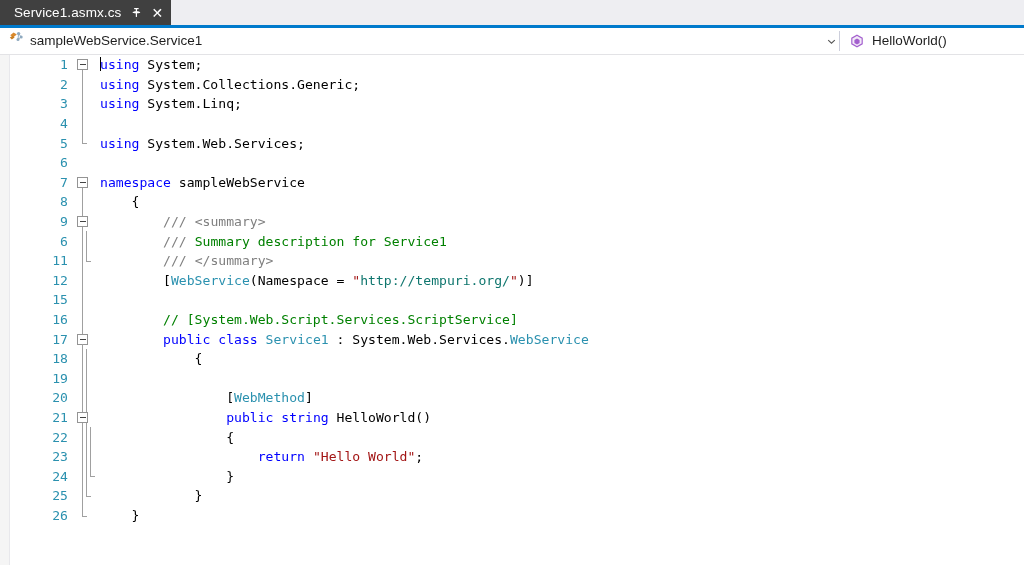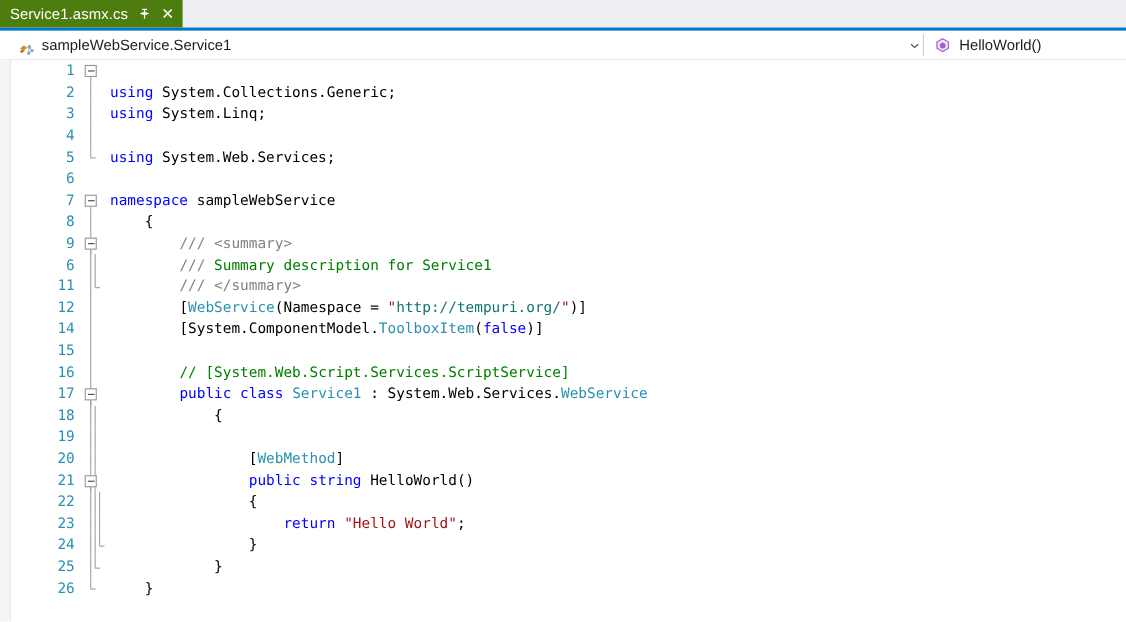--- a/index.html
+++ b/index.html
@@ -29,23 +29,23 @@
     height: 25px;
     background: #eeeef2;
     display: flex;
     align-items: stretch;
     border-bottom: 3px solid #007acc;
     box-sizing: content-box;
   }
   .tab-item {
     display: flex;
     align-items: center;
-    background: #4d7c0f;
+    background: #404040;
     color: #ffffff;
-    padding: 0 7px 0 9px;
+    padding: 0 7px 0 14px;
     font-size: 13.5px;
     height: 25px;
     box-sizing: border-box;
     cursor: pointer;
     white-space: nowrap;
   }
   .tab-label {
     line-height: 25px;
     letter-spacing: 0.1px;
   }
@@ -76,23 +76,23 @@
     position: relative;
     height: 26px;
     background: #ffffff;
     display: flex;
     align-items: stretch;
     border-bottom: 1px solid #e3e3e6;
   }
   .nav-left {
     flex: 1 1 auto;
     display: flex;
-    align-items: flex-end;
+    align-items: flex-start;
     min-width: 0;
-    padding-left: 15px;
+    padding-left: 7px;
     position: relative;
   }
   .nav-right {
     flex: 0 0 auto;
     display: flex;
     align-items: center;
     width: 184px;
     position: relative;
   }
   .nav-divider {
@@ -290,33 +290,32 @@
           <path d="M8 5.4 L10.6 6.9 L10.6 9.9 L8 11.4 L5.4 9.9 L5.4 6.9 Z" fill="#a35fce"></path>
         </svg>
       </span>
       <span class="nav-text">HelloWorld()</span>
     </div>
   </div>
 
   <div class="editor">
     <div class="indicator-margin"></div>
     <div class="code-surface" id="code-surface">
-        <div class="code-line"><div class="ln">1</div><div class="fold"><span class="fold-box"></span><span class="fold-line from-box" style="left: 8px;"></span></div></div>
+        <div class="code-line"><div class="ln">1</div><div class="fold"><span class="fold-box"></span><span class="fold-line from-box" style="left: 8px;"></span></div><div class="code-text"><span class="caret"></span><span class="kw">using</span><span class="pln"> System;</span></div></div>
         <div class="code-line"><div class="ln">2</div><div class="fold"><span class="fold-line" style="left: 8px;"></span></div><div class="code-text"><span class="kw">using</span><span class="pln"> System.Collections.Generic;</span></div></div>
         <div class="code-line"><div class="ln">3</div><div class="fold"><span class="fold-line" style="left: 8px;"></span></div><div class="code-text"><span class="kw">using</span><span class="pln"> System.Linq;</span></div></div>
         <div class="code-line"><div class="ln">4</div><div class="fold"><span class="fold-line" style="left: 8px;"></span></div></div>
         <div class="code-line"><div class="ln">5</div><div class="fold"><span class="fold-line end" style="left: 8px;"></span></div><div class="code-text"><span class="kw">using</span><span class="pln"> System.Web.Services;</span></div></div>
         <div class="code-line"><div class="ln">6</div><div class="fold"></div><div class="code-text"></div></div>
         <div class="code-line"><div class="ln">7</div><div class="fold"><span class="fold-box"></span><span class="fold-line from-box" style="left: 8px;"></span></div><div class="code-text"><span class="kw">namespace</span><span class="pln"> sampleWebService</span></div></div>
         <div class="code-line"><div class="ln">8</div><div class="fold"><span class="fold-line" style="left: 8px;"></span></div><div class="code-text">    <span class="pln">{</span></div></div>
         <div class="code-line"><div class="ln">9</div><div class="fold"><span class="fold-line" style="left: 8px;"></span><span class="fold-box"></span><span class="fold-line from-box" style="left: 8px;"></span></div><div class="code-text">        <span class="doc">/// </span><span class="doc">&lt;summary&gt;</span></div></div>
         <div class="code-line"><div class="ln">6</div><div class="fold"><span class="fold-line" style="left: 8px;"></span><span class="fold-line" style="left: 12px;"></span></div><div class="code-text">        <span class="doc">/// </span><span class="cmt">Summary description for Service1</span></div></div>
         <div class="code-line"><div class="ln">11</div><div class="fold"><span class="fold-line" style="left: 8px;"></span><span class="fold-line end" style="left: 12px;"></span></div><div class="code-text">        <span class="doc">/// </span><span class="doc">&lt;/summary&gt;</span></div></div>
         <div class="code-line"><div class="ln">12</div><div class="fold"><span class="fold-line" style="left: 8px;"></span></div><div class="code-text">        <span class="pln">[</span><span class="typ">WebService</span><span class="pln">(Namespace = </span><span class="str">"</span><span class="lnk">http://tempuri.org/</span><span class="str">"</span><span class="pln">)]</span></div></div>
-        <div class="code-line"><div class="ln">14</div><div class="fold"><span class="fold-line" style="left: 8px;"></span></div><div class="code-text">        <span class="pln">[System.ComponentModel.</span><span class="typ">ToolboxItem</span><span class="pln">(</span><span class="kw">false</span><span class="pln">)]</span></div></div>
         <div class="code-line"><div class="ln">15</div><div class="fold"><span class="fold-line" style="left: 8px;"></span></div></div>
         <div class="code-line"><div class="ln">16</div><div class="fold"><span class="fold-line" style="left: 8px;"></span></div><div class="code-text">        <span class="cmt">// [System.Web.Script.Services.ScriptService]</span></div></div>
         <div class="code-line"><div class="ln">17</div><div class="fold"><span class="fold-line" style="left: 8px;"></span><span class="fold-box"></span><span class="fold-line from-box" style="left: 8px;"></span></div><div class="code-text">        <span class="kw">public</span><span class="pln"> </span><span class="kw">class</span><span class="pln"> </span><span class="typ">Service1</span><span class="pln"> : System.Web.Services.</span><span class="typ">WebService</span></div></div>
         <div class="code-line"><div class="ln">18</div><div class="fold"><span class="fold-line" style="left: 8px;"></span><span class="fold-line" style="left: 12px;"></span></div><div class="code-text">            <span class="pln">{</span></div></div>
         <div class="code-line"><div class="ln">19</div><div class="fold"><span class="fold-line" style="left: 8px;"></span><span class="fold-line" style="left: 12px;"></span></div><div class="code-text"></div></div>
         <div class="code-line"><div class="ln">20</div><div class="fold"><span class="fold-line" style="left: 8px;"></span><span class="fold-line" style="left: 12px;"></span></div><div class="code-text">                <span class="pln">[</span><span class="typ">WebMethod</span><span class="pln">]</span></div></div>
         <div class="code-line"><div class="ln">21</div><div class="fold"><span class="fold-line" style="left: 8px;"></span><span class="fold-line" style="left: 12px;"></span><span class="fold-box"></span><span class="fold-line from-box" style="left: 8px;"></span></div><div class="code-text">                <span class="kw">public</span><span class="pln"> </span><span class="kw">string</span><span class="pln"> HelloWorld()</span></div></div>
         <div class="code-line"><div class="ln">22</div><div class="fold"><span class="fold-line" style="left: 8px;"></span><span class="fold-line" style="left: 12px;"></span><span class="fold-line" style="left: 16px;"></span></div><div class="code-text">                <span class="pln">{</span></div></div>
         <div class="code-line"><div class="ln">23</div><div class="fold"><span class="fold-line" style="left: 8px;"></span><span class="fold-line" style="left: 12px;"></span><span class="fold-line" style="left: 16px;"></span></div><div class="code-text">                    <span class="kw">return</span><span class="pln"> </span><span class="str">"Hello World"</span><span class="pln">;</span></div></div>
         <div class="code-line"><div class="ln">24</div><div class="fold"><span class="fold-line" style="left: 8px;"></span><span class="fold-line" style="left: 12px;"></span><span class="fold-line end" style="left: 16px;"></span></div><div class="code-text">                <span class="pln">}</span></div></div>

